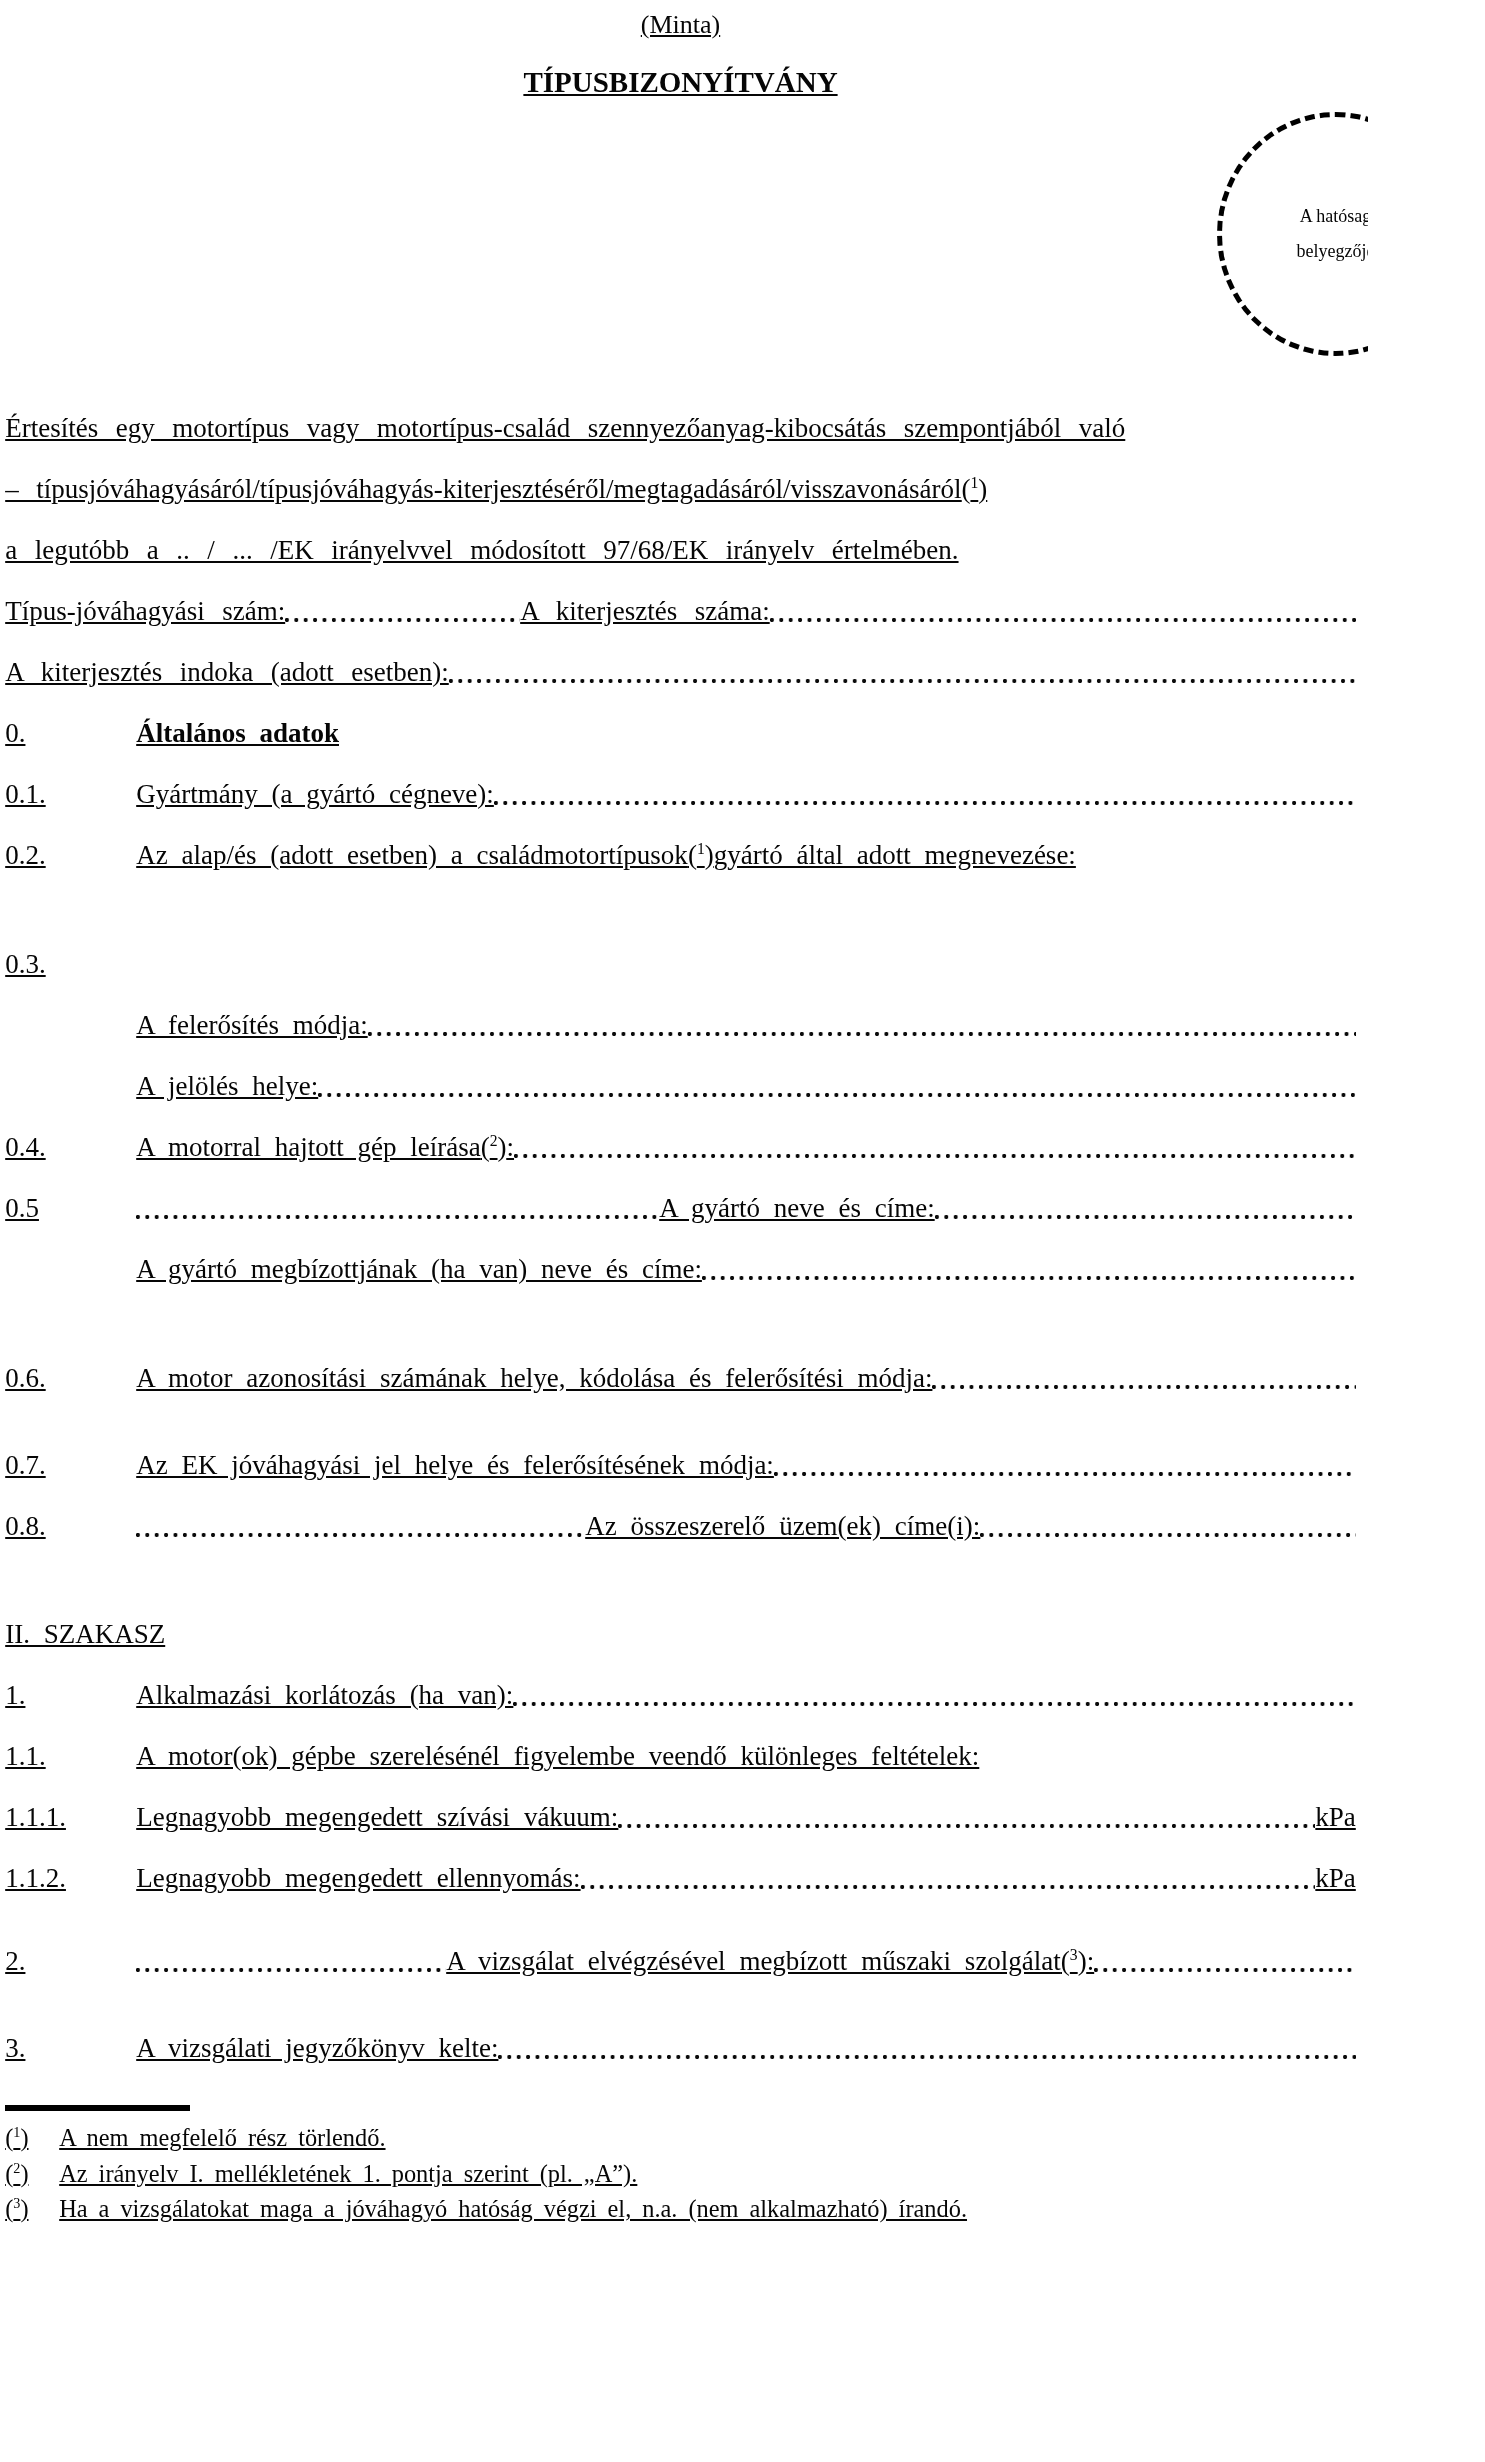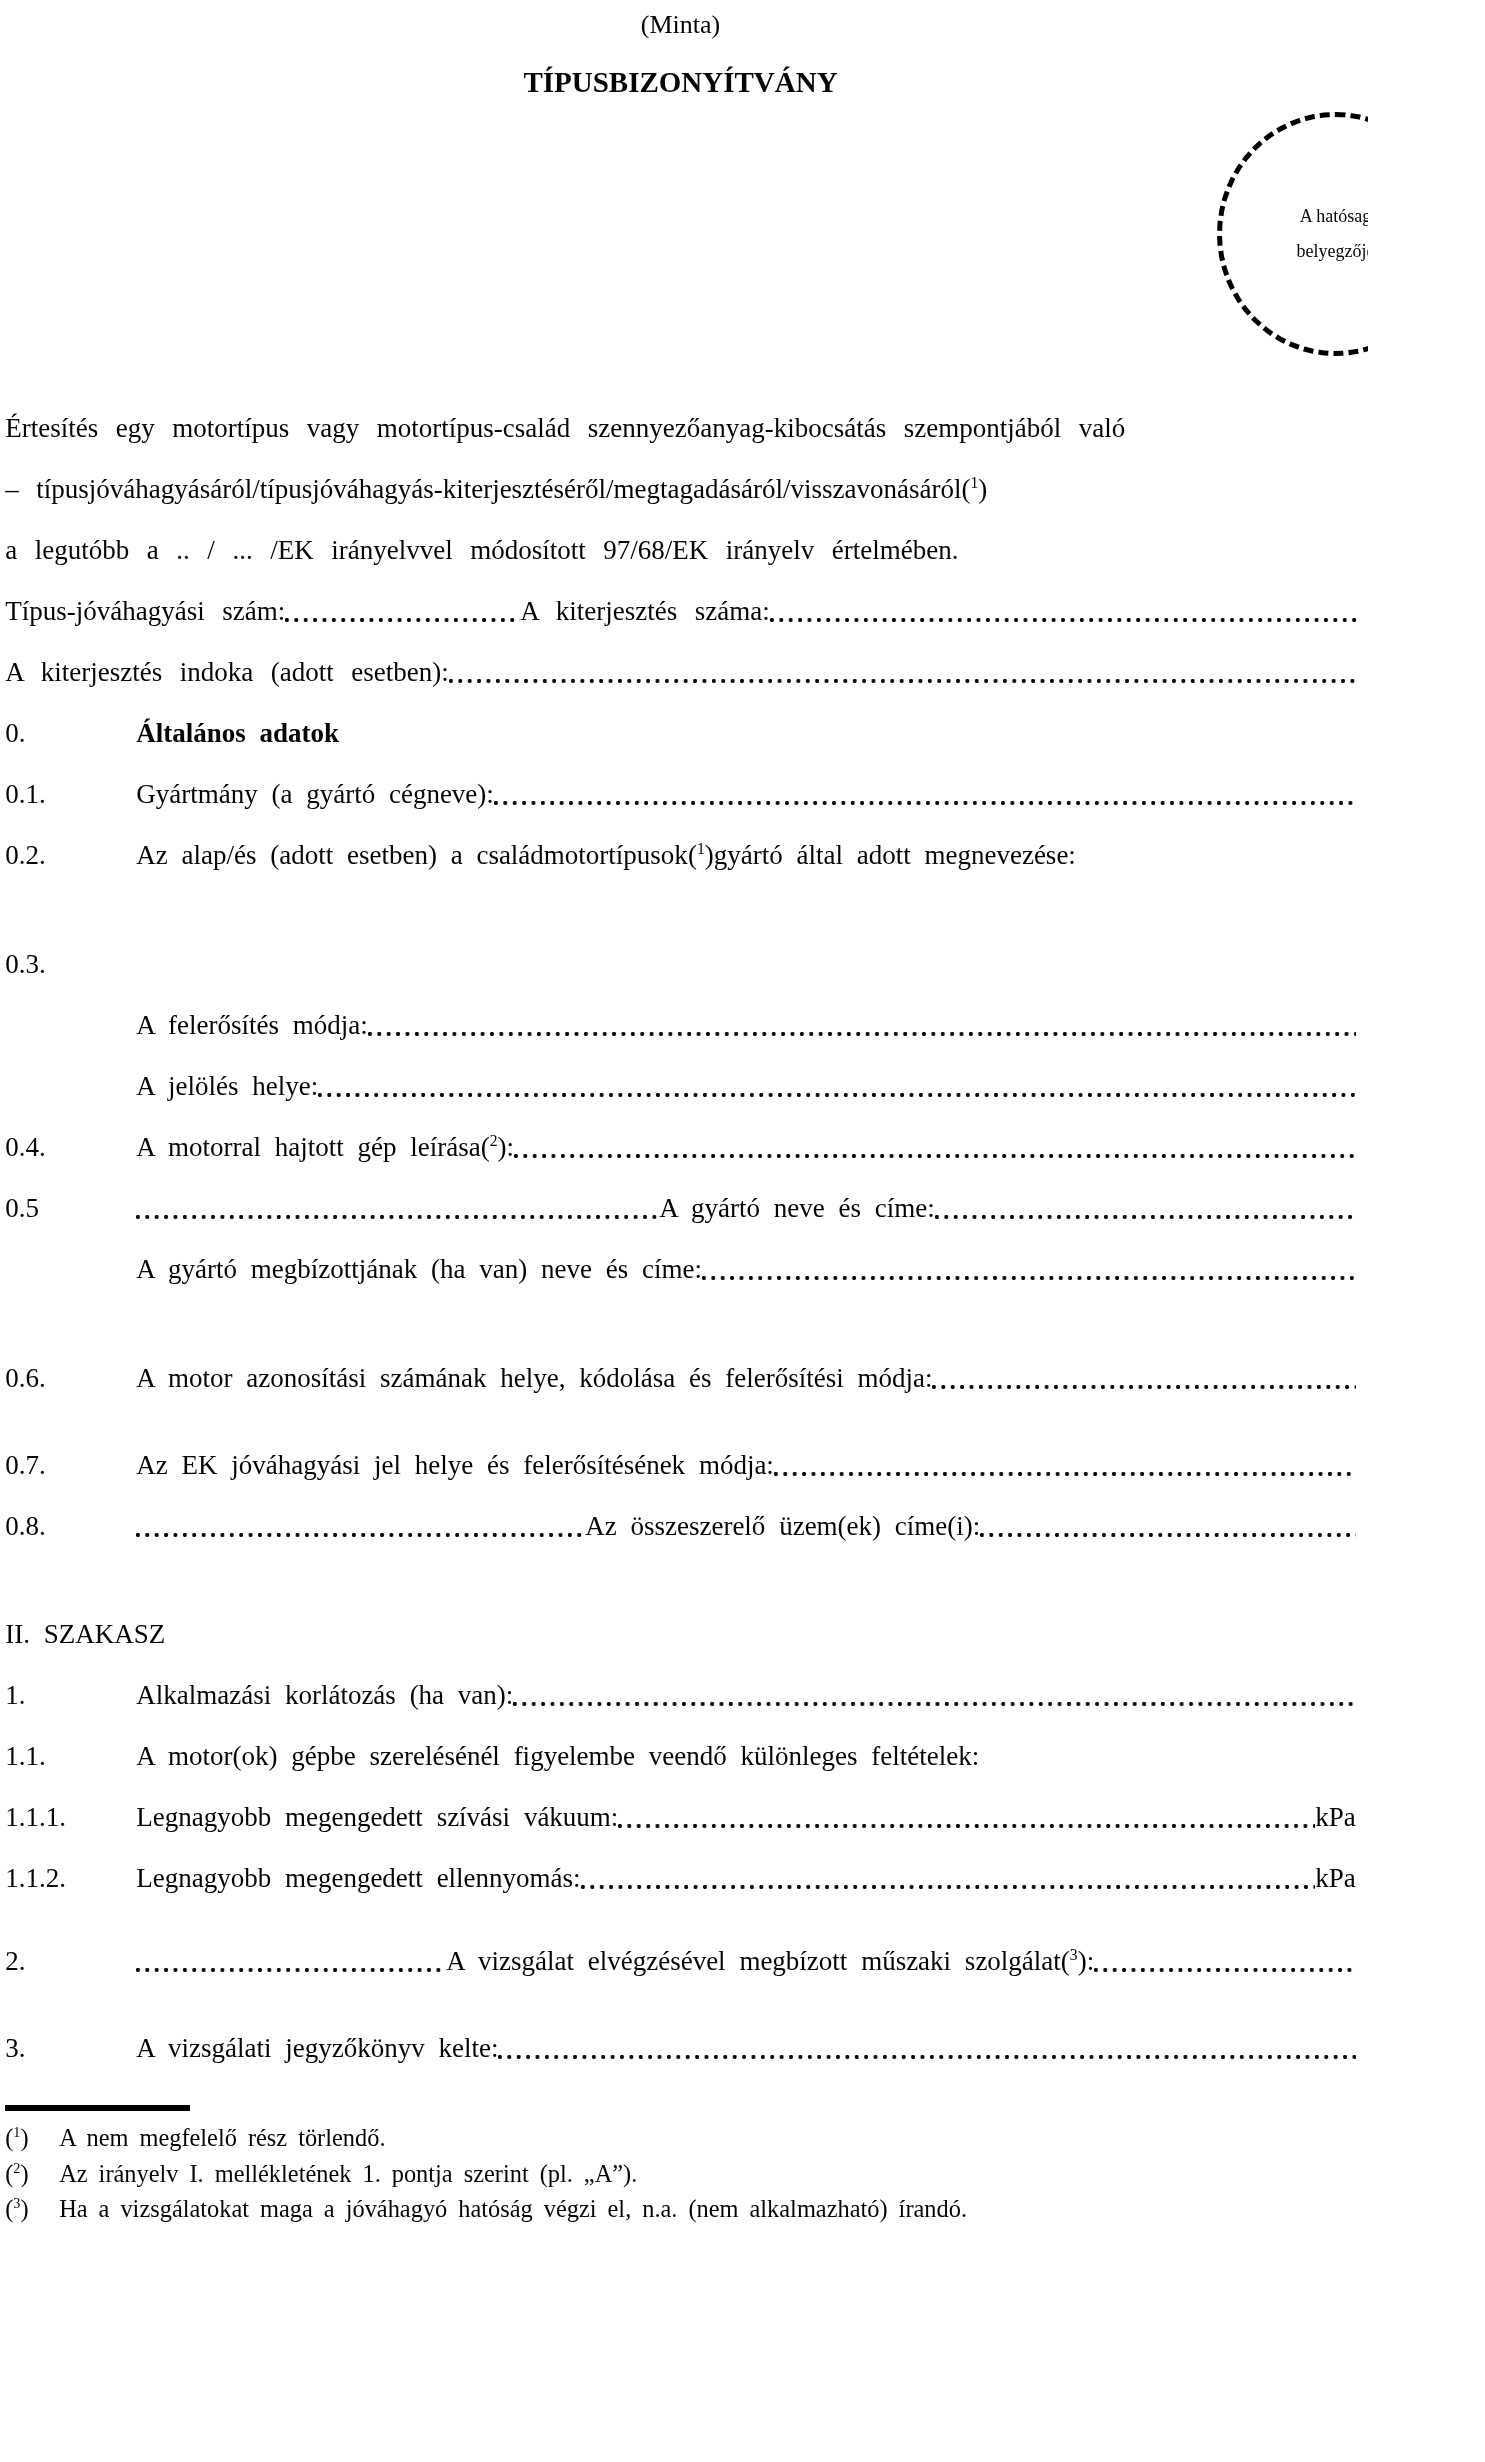--- a/index.html
+++ b/index.html
@@ -8,20 +8,21 @@
     font-family: "Liberation Serif", "DejaVu Serif", serif;
     color: #060606;
   }
   .page {
     position: relative;
     width: 1368px; height: 2462px;
     box-sizing: border-box;
     padding: 8.7px 12.2px 0 5.2px;
     overflow: hidden;
     background: #ffffff;
+    text-decoration: underline;
   }
   .subtitle { text-align: center; font-size: 26px; line-height: 31px; }
   .title {
     text-align: center; font-size: 29px; font-weight: bold;
     line-height: 38px; margin-top: 23px;
   }
   .stamp {
     position: absolute; left: 1217px; top: 112px;
     width: 237px; height: 244px;
     border: 5.2px dashed #000;

